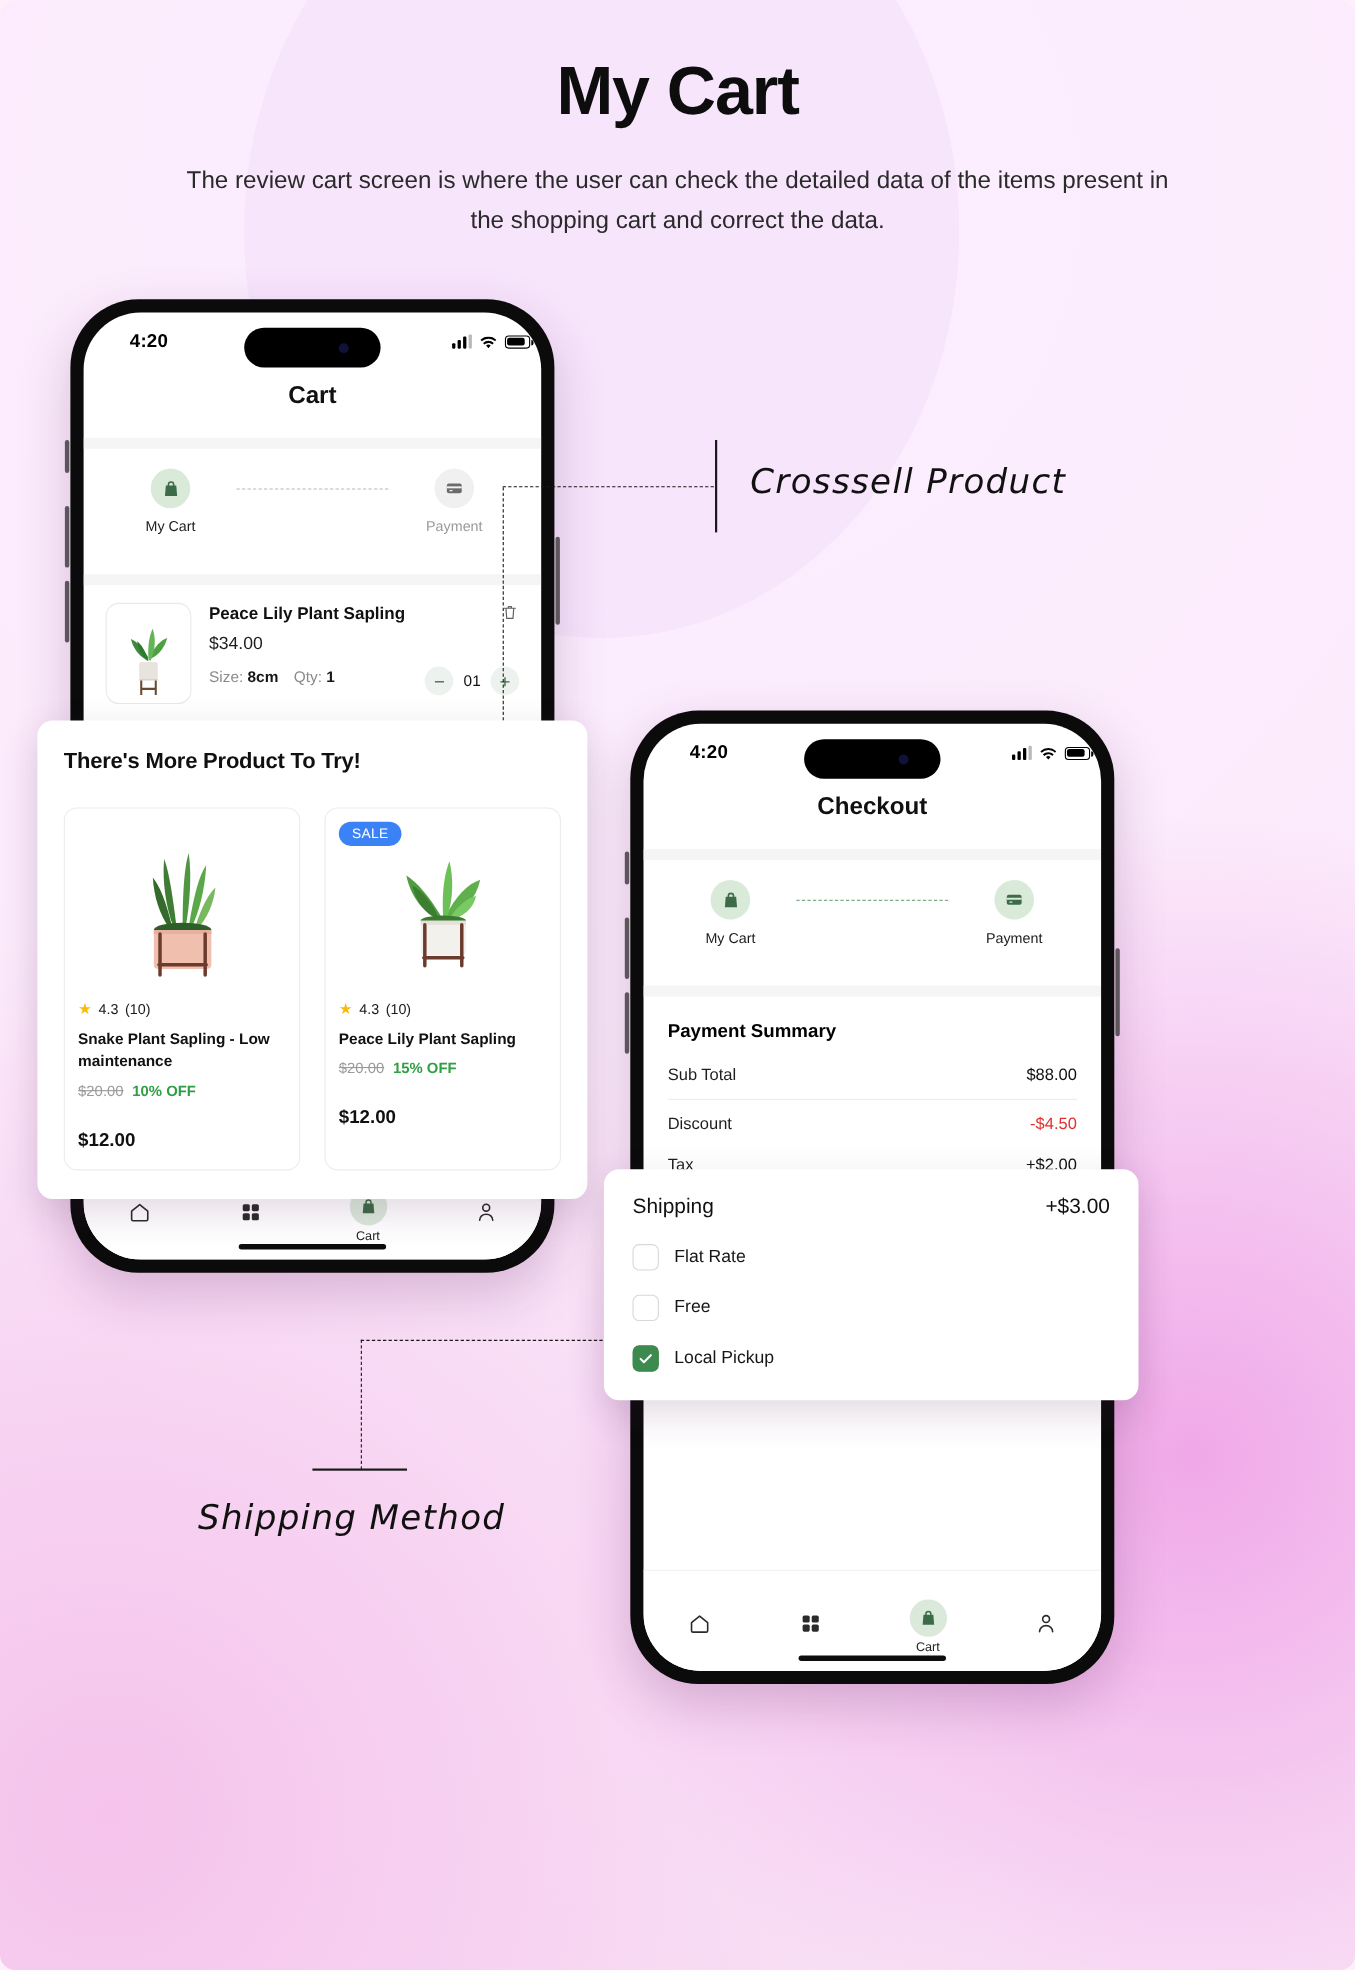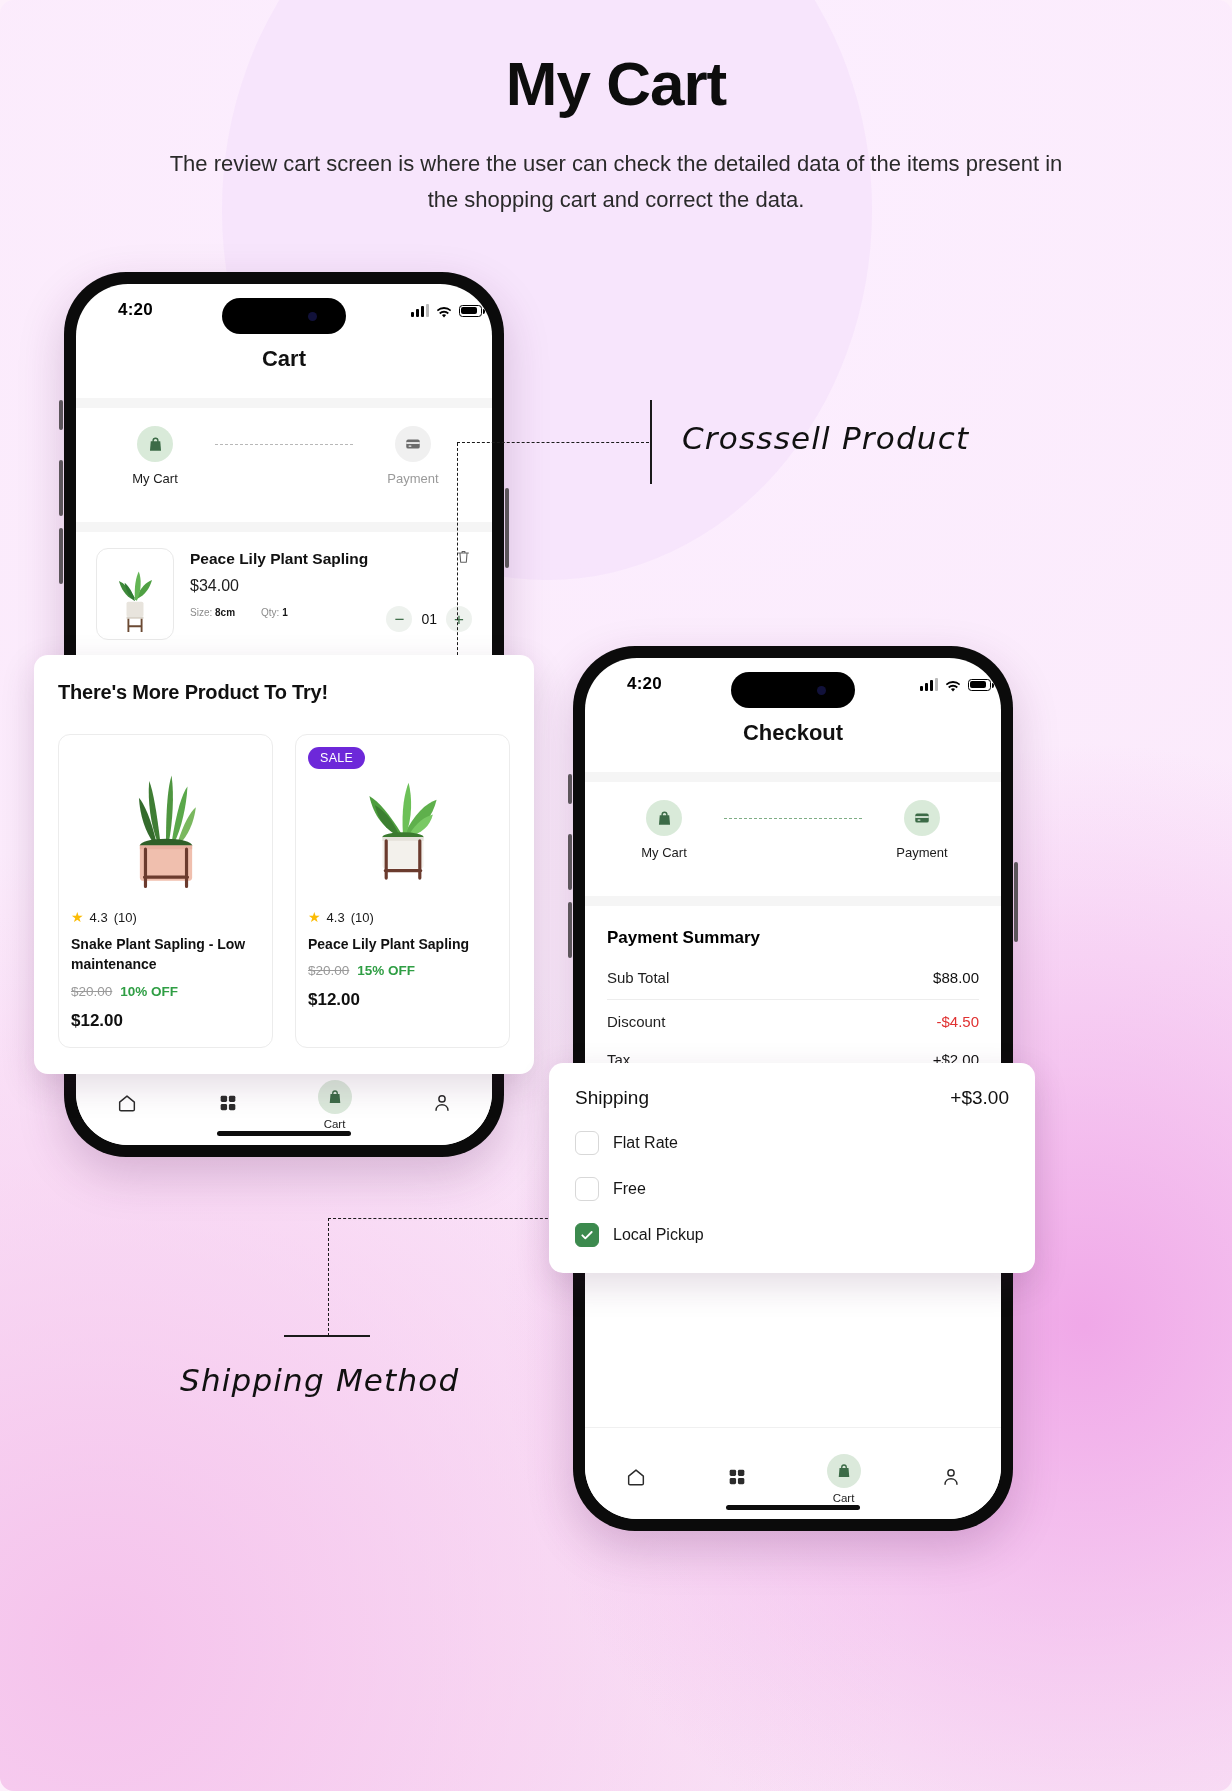--- a/index.html
+++ b/index.html
@@ -105,21 +105,21 @@
 
   
   .cart-item { display:flex; gap:16px; padding:16px 20px 0; position:relative; }
   .thumb {
     width:78px; height:92px; border:1px solid #e9e9e9; border-radius:12px;
     display:flex; align-items:flex-end; justify-content:center; overflow:hidden; flex:0 0 auto;
     background:#fff;
   }
   .ci-name { font-size:15.5px; font-weight:bold; color:#111; }
   .ci-price { font-size:16px; color:#1d1d1d; margin-top:9px; }
-  .ci-meta { font-size:10px; color:#8b8b8b; margin-top:12px; display:flex; gap:26px; }
+  .ci-meta { font-size:14px; color:#8b8b8b; margin-top:12px; display:flex; gap:14px; }
   .ci-meta b { color:#161616; }
   .qty-box { position:absolute; right:20px; bottom:8px; display:flex; align-items:center; gap:9px; }
   .qty-btn {
     width:26px; height:26px; border-radius:50%; background:#eef2ee;
     display:flex; align-items:center; justify-content:center;
     color:#3b6b45; font-size:17px; line-height:1;
   }
   .qty-val { font-size:14px; color:#111; }
   .trash { position:absolute; right:20px; top:16px; opacity:.75; }
 
@@ -147,31 +147,31 @@
     box-shadow:0 12px 34px rgba(80,30,80,.16);
     z-index:30;
   }
   #crosssell-title { font-size:20px; font-weight:bold; color:#101010; letter-spacing:-.2px; }
   .prod-grid { display:flex; gap:22px; margin-top:30px; }
   .prod-card {
     flex:1; border:1px solid #ececec; border-radius:12px; padding:14px 12px 16px;
     position:relative; background:#fff;
   }
   .sale-badge {
-    position:absolute; left:12px; top:12px; background:#6d28d9; color:#fff;
+    position:absolute; left:12px; top:12px; background:#3b82f6; color:#fff;
     font-size:12.5px; padding:4px 12px; border-radius:13px; letter-spacing:.3px;
   }
   .prod-img { height:146px; display:flex; align-items:flex-end; justify-content:center; }
   .rating { display:flex; align-items:center; gap:6px; font-size:13px; color:#1a1a1a; margin-top:14px; }
   .star { color:#fbbc05; font-size:14px; }
   .prod-name { font-size:14px; font-weight:bold; color:#111; margin-top:9px; line-height:1.45; }
   .prod-old { font-size:13.5px; color:#9a9a9a; text-decoration:line-through; }
   .prod-off { font-size:13.5px; color:#2f9e44; font-weight:bold; }
   .prod-priceline { margin-top:9px; display:flex; gap:8px; align-items:baseline; }
-  .prod-price { font-size:17px; font-weight:bold; color:#101010; margin-top:12px; }
+  .prod-price { font-size:17px; font-weight:bold; color:#101010; margin-top:28px; }
 
   
   .sec-title { font-size:17px; font-weight:bold; color:#000000; }
   .sum-row {
     display:flex; justify-content:space-between; align-items:center;
     font-size:15px; color:#1e1e1e; padding:13px 0;
   }
   .sum-row.border { border-bottom:1px solid #ededed; }
   .val-red { color:#e03131; }
   .val-dark { color:#111; }

